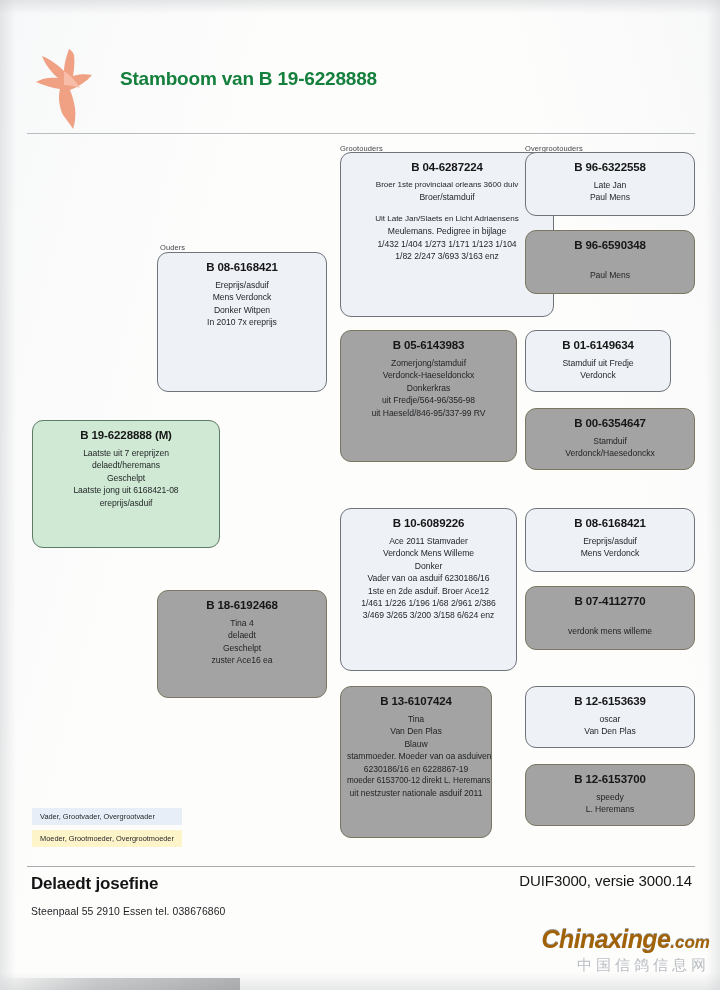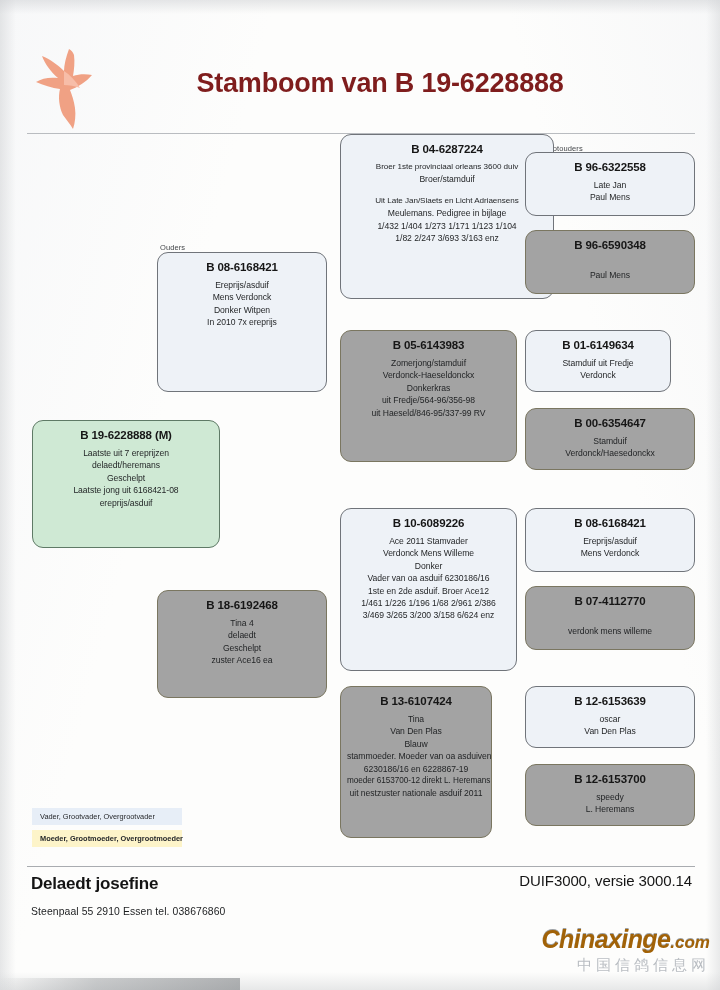--- a/index.html
+++ b/index.html
@@ -31,22 +31,22 @@
     background: linear-gradient(180deg, rgba(205,207,210,0.5), rgba(255,255,255,0)); }
   .edge-shade-r { position:absolute; right:0; top:0; width:14px; height:990px;
     background: linear-gradient(270deg, rgba(212,214,216,0.5), rgba(255,255,255,0)); }
   .edge-shade-b { position:absolute; left:0; bottom:0; width:720px; height:18px;
     background: linear-gradient(0deg, rgba(208,210,212,0.5), rgba(255,255,255,0)); }
 
   
   .logo-bird { position: absolute; left: 28px; top: 45px; width: 72px; height: 86px; }
   .doc-title {
     position: absolute; left: 120px; top: 68px; width: 520px;
-    text-align: center;
-    font-size: 27px; font-weight: bold; color: #7f1d1d;
+    text-align: left;
+    font-size: 19px; font-weight: bold; color: #15803d;
     letter-spacing: -0.2px;
     font-family: "Liberation Sans", sans-serif;
   }
   .rule-top {
     position: absolute; left: 27px; top: 133px; width: 668px; height: 1px;
     background: #b9bcc0;
   }
   .rule-footer {
     position: absolute; left: 27px; top: 866px; width: 668px; height: 1px;
     background: #a9acb0;
@@ -181,21 +181,21 @@
   </div>
 
   <div class="pbox c-female" style="left:157px; top:590px; width:170px; height:108px;">
     <div class="pid">B 18-6192468</div>
     <div class="pline">Tina 4</div>
     <div class="pline">delaedt</div>
     <div class="pline">Geschelpt</div>
     <div class="pline">zuster Ace16 ea</div>
   </div>
 
-  <div class="pbox c-male" style="left:340px; top:134px; width:214px; height:165px;">
+  <div class="pbox c-male" style="left:340px; top:152px; width:214px; height:165px;">
     <div class="pid">B 04-6287224</div>
     <div class="pline" style="font-size:8.1px;">Broer 1ste provinciaal orleans 3600 duiv</div>
     <div class="pline">Broer/stamduif</div>
     <div class="pgap"></div>
     <div class="pline" style="font-size:8.1px;">Uit Late Jan/Slaets en Licht Adriaensens</div>
     <div class="pline">Meulemans. Pedigree in bijlage</div>
     <div class="pline">1/432 1/404 1/273 1/171 1/123 1/104</div>
     <div class="pline">1/82 2/247 3/693 3/163 enz</div>
   </div>
 
@@ -272,21 +272,21 @@
     <div class="pline">Van Den Plas</div>
   </div>
 
   <div class="pbox c-female" style="left:525px; top:764px; width:170px; height:62px;">
     <div class="pid">B 12-6153700</div>
     <div class="pline">speedy</div>
     <div class="pline">L. Heremans</div>
   </div>
 
   <div class="legend-row legend-male" style="left:32px; top:808px; width:150px;">Vader, Grootvader, Overgrootvader</div>
-  <div class="legend-row legend-female" style="left:32px; top:830px; width:150px;font-weight:bold;">Moeder, Grootmoeder, Overgrootmoeder</div>
+  <div class="legend-row legend-female" style="left:32px; top:830px; width:150px;">Moeder, Grootmoeder, Overgrootmoeder</div>
 
   <div class="rule-footer"></div>
   <div class="owner-name">Delaedt josefine</div>
   <div class="owner-addr">Steenpaal 55   2910   Essen   tel. 038676860</div>
   <div class="app-version">DUIF3000, versie 3000.14</div>
 
   <div class="wm-wrap">
     <div class="wm-latin"><span>Chinaxinge</span><span class="dotcom">.com</span></div>
     <div class="wm-cjk">中国信鸽信息网</div>
   </div>

